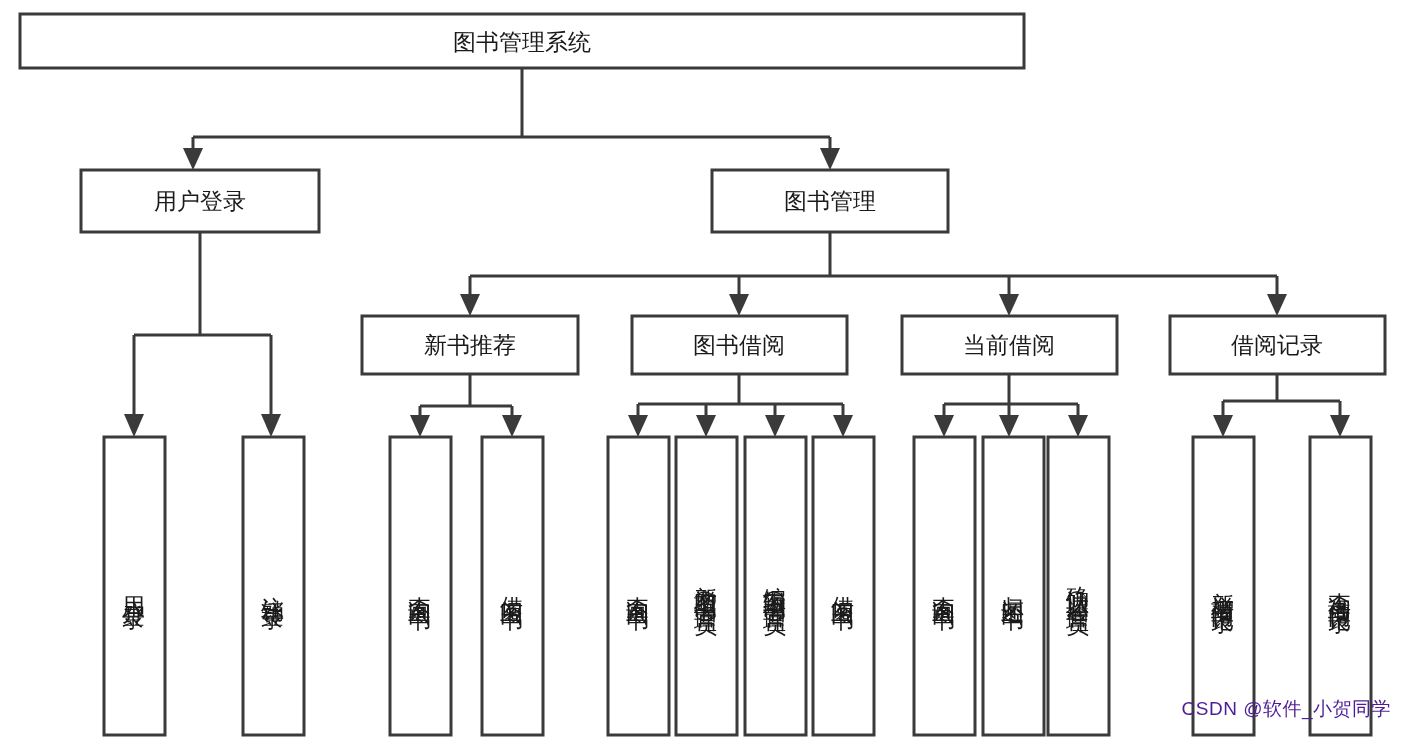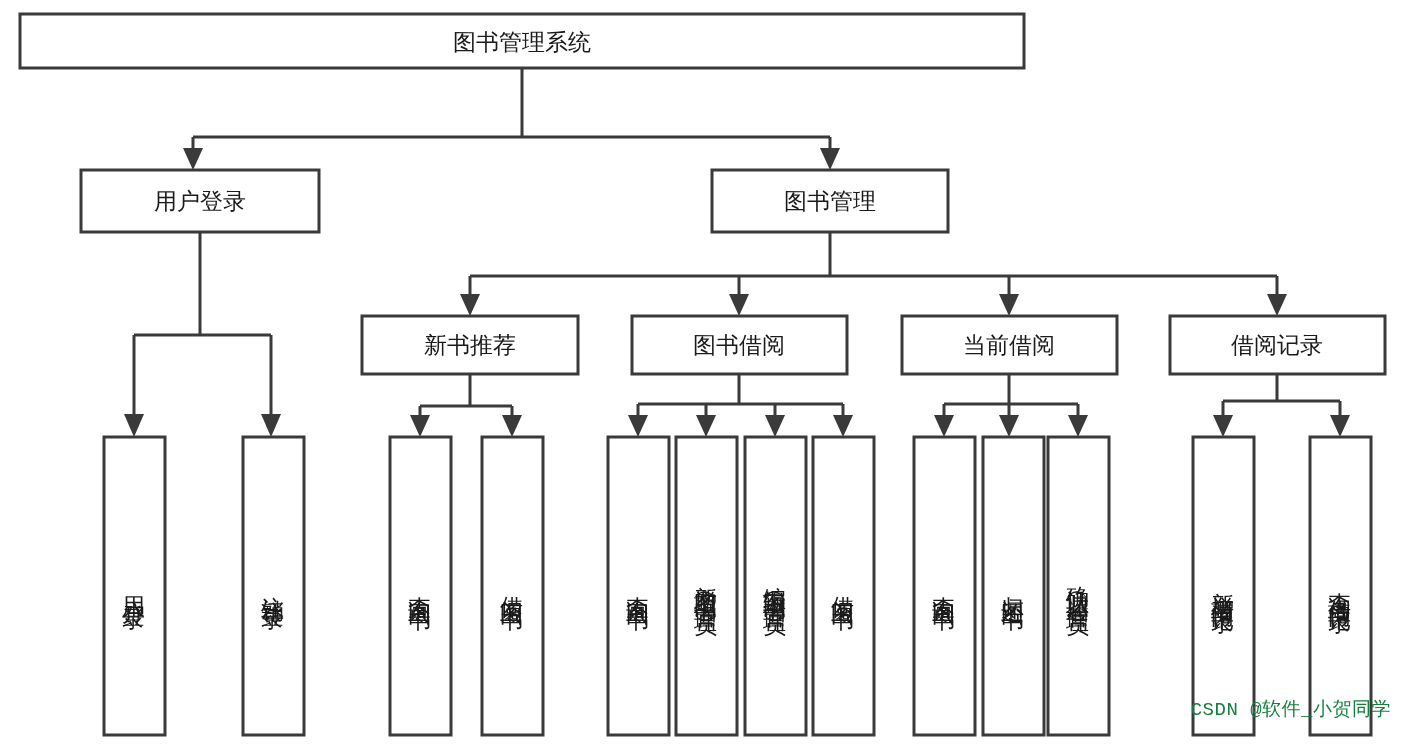--- a/index.html
+++ b/index.html
@@ -62,23 +62,23 @@
     writing-mode: vertical-rl;
     text-orientation: upright;
     glyph-orientation-vertical: 0;
     text-anchor: middle;
     letter-spacing: 4px;
   }
   .watermark {
     position: absolute;
     right: 14px;
     bottom: 6px;
-    font-family: Liberation Mono, monospace;
+    font-family: Liberation Sans, sans-serif;
     font-size: 19px;
-    color: #15803d;
+    color: #4c1d95;
     white-space: nowrap;
     letter-spacing: 0.5px;
     pointer-events: none;
     margin-left: 32px;
   }
 </style>
 </head>
 <body>
 
 <div id="diagram-root">

